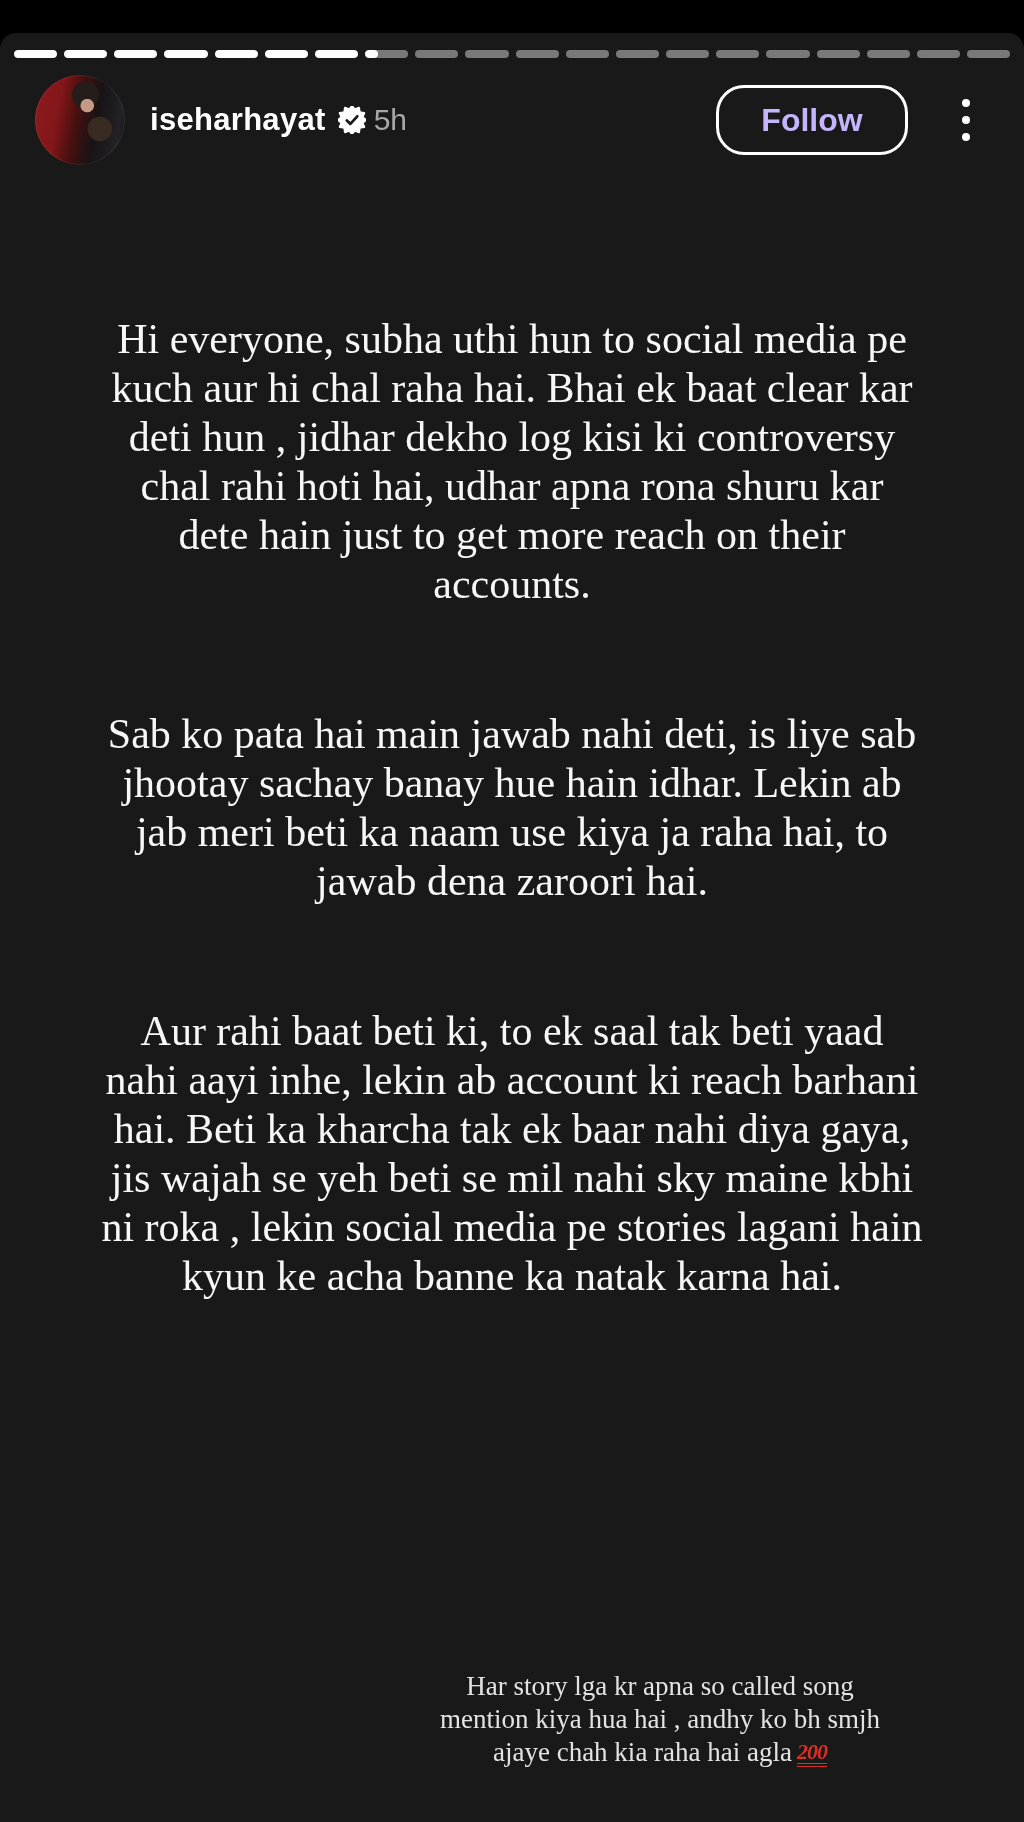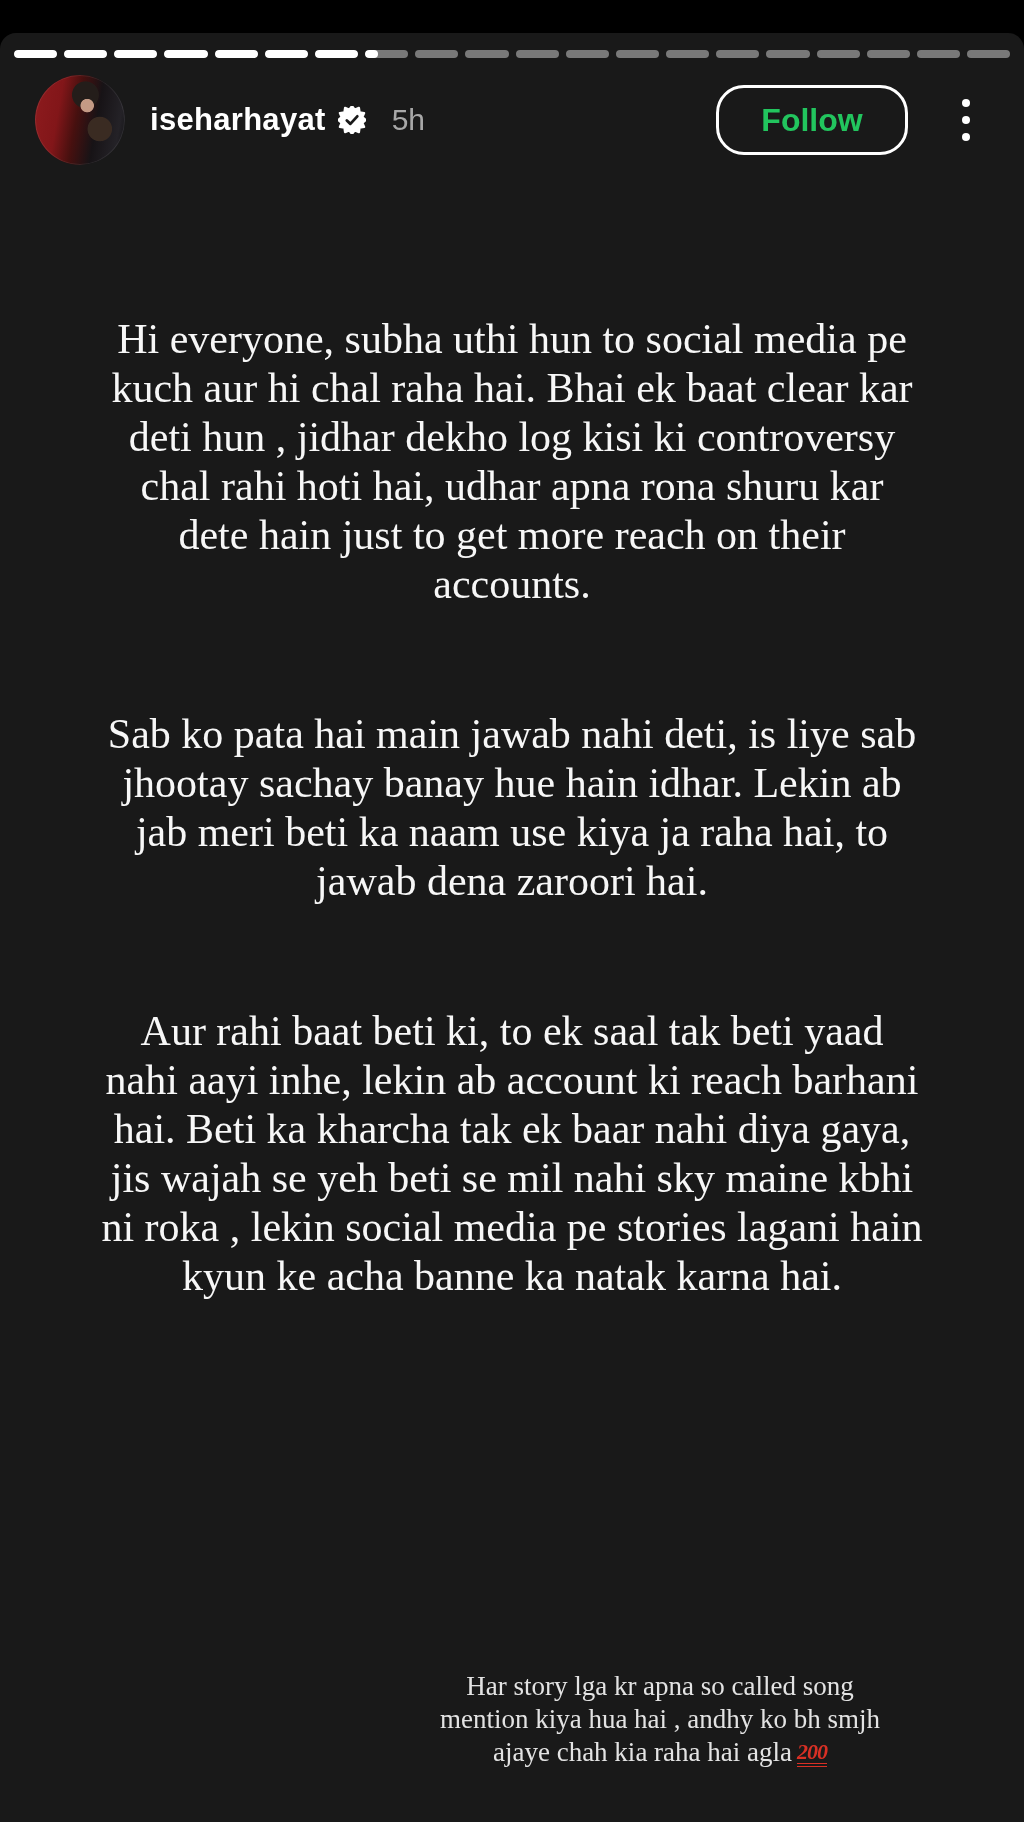--- a/index.html
+++ b/index.html
@@ -21,25 +21,25 @@
           background:
             radial-gradient(circle at 58% 34%, #c49a85 0 8%, rgba(0,0,0,0) 9%),
             radial-gradient(circle at 56% 22%, #241d1a 0 15%, rgba(0,0,0,0) 16%),
             radial-gradient(circle at 72% 60%, #3a2b22 0 14%, rgba(0,0,0,0) 15%),
             linear-gradient(100deg, #8e1b1e 0%, #821619 28%, #47100f 46%, #171316 66%, #242227 88%, #101013 100%);
           box-shadow:inset 0 0 0 1px rgba(255,255,255,0.08);}
   .id-block{margin-left:25px;display:flex;flex-direction:column;justify-content:flex-end;}
   .row1{display:flex;align-items:center;}
   .username{color:#ffffff;font-size:31px;font-weight:700;letter-spacing:.3px;}
   .badge{margin-left:12px;display:flex;align-items:center;}
-  .time{margin-left:26px;color:#a8a8a8;font-size:30px;font-weight:400;}
+  .time{margin-left:8px;color:#a8a8a8;font-size:30px;font-weight:400;}
   .subtitle{margin-top:9px;color:#ffffff;font-size:29px;font-weight:700;letter-spacing:.2px;}
 
   .follow-btn{margin-left:auto;width:192px;height:70px;border:3px solid #ffffff;
-              border-radius:28px;background:transparent;color:#22c55e;
+              border-radius:28px;background:transparent;color:#c4b5fd;
               font-family:"Liberation Sans",sans-serif;
               font-size:32px;font-weight:600;display:flex;align-items:center;
               justify-content:center;cursor:pointer;}
   .kebab{margin-left:48px;margin-right:8px;display:flex;flex-direction:column;
          gap:9px;align-items:center;cursor:pointer;padding:6px;}
   .kebab .dot{width:8px;height:8px;border-radius:50%;background:#ffffff;}
 
   
   .story-text{position:absolute;top:266px;left:38px;width:948px;
               font-family:"Liberation Serif",serif;color:#f7f7f7;

